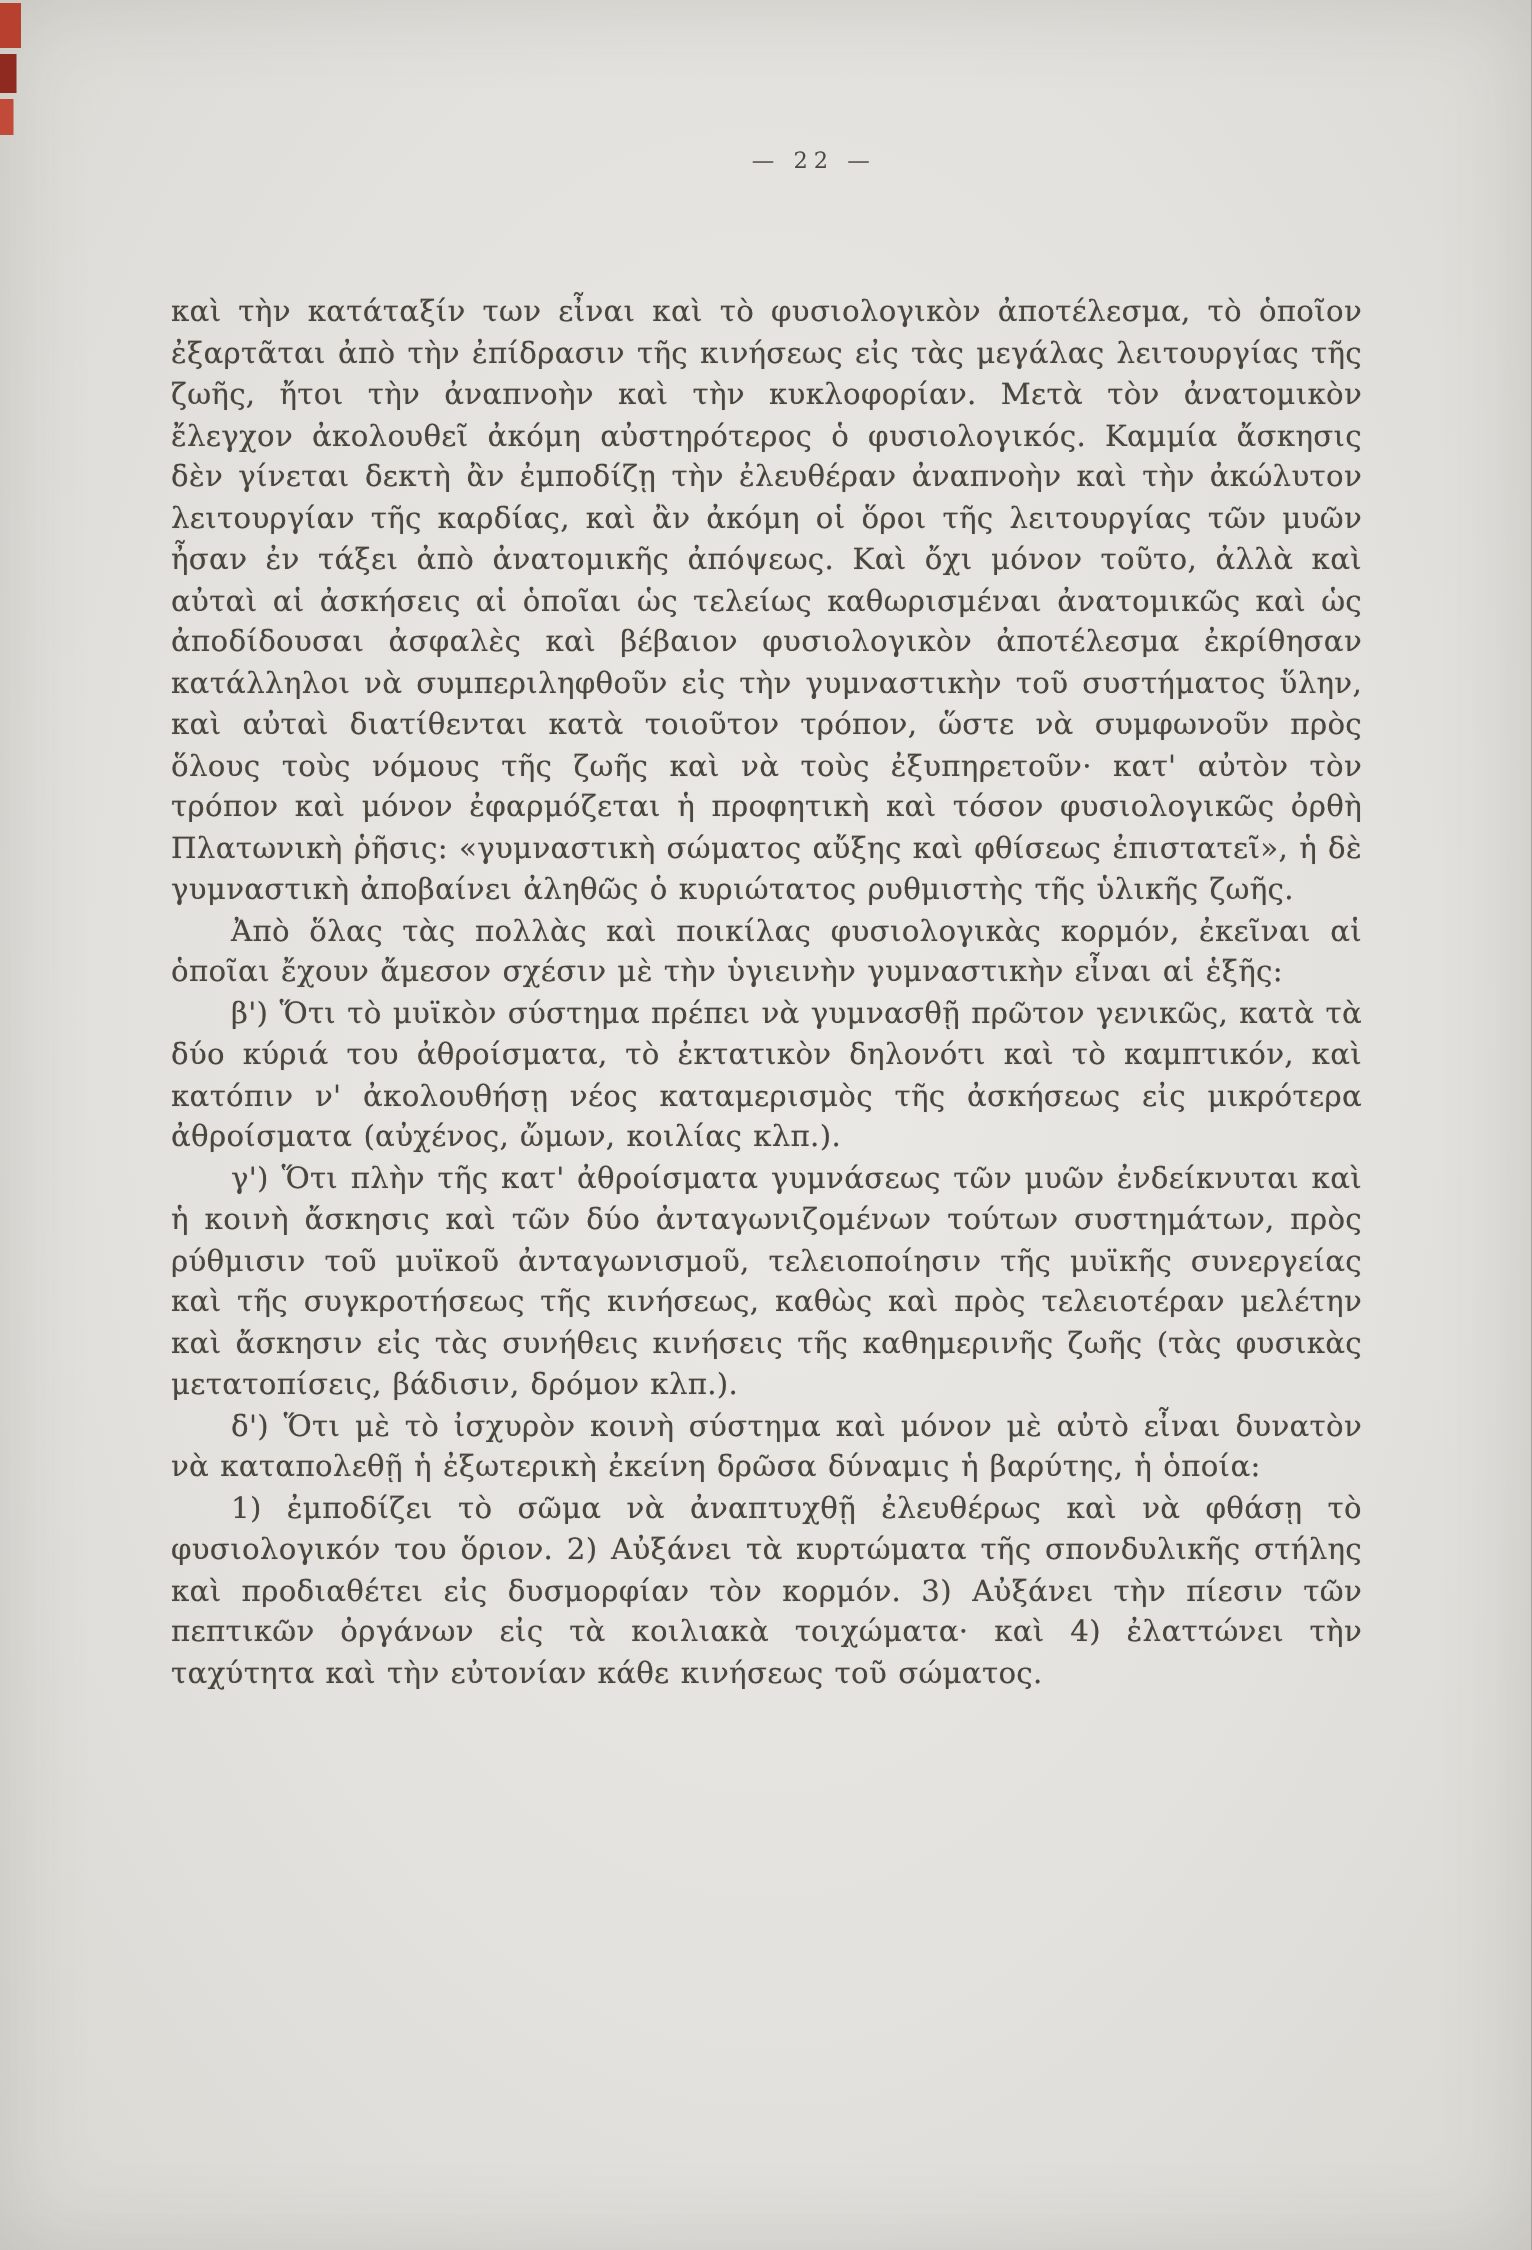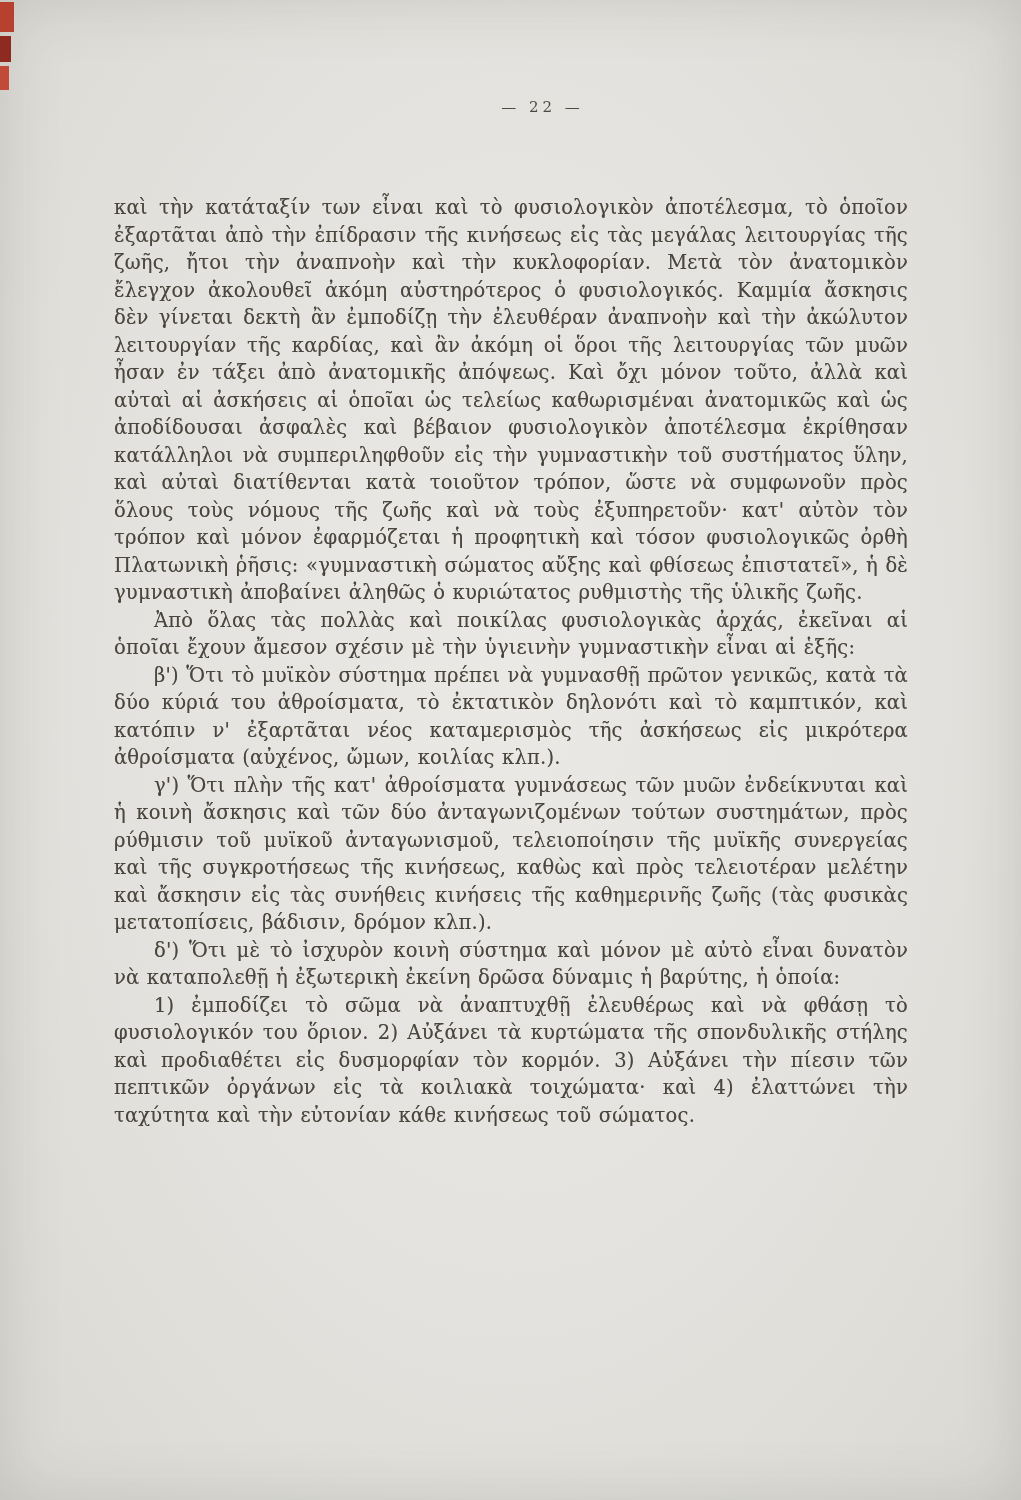--- a/index.html
+++ b/index.html
@@ -64,20 +64,20 @@
 <div class="page">
 
   <div class="scan-mark mark-1"></div>
   <div class="scan-mark mark-2"></div>
   <div class="scan-mark mark-3"></div>
 
   <div class="page-number">— 22 —</div>
 
   <div class="text-block">
     <p class="first">καὶ τὴν κατάταξίν των εἶναι καὶ τὸ φυσιολογικὸν ἀποτέλεσμα, τὸ ὁποῖον ἐξαρτᾶται ἀπὸ τὴν ἐπίδρασιν τῆς κινήσεως εἰς τὰς μεγάλας λειτουργίας τῆς ζωῆς, ἤτοι τὴν ἀναπνοὴν καὶ τὴν κυκλοφορίαν. Μετὰ τὸν ἀνατομικὸν ἔλεγχον ἀκολουθεῖ ἀκόμη αὐστηρότερος ὁ φυσιολογικός. Καμμία ἄσκησις δὲν γίνεται δεκτὴ ἂν ἐμποδίζῃ τὴν ἐλευθέραν ἀναπνοὴν καὶ τὴν ἀκώλυτον λειτουργίαν τῆς καρδίας, καὶ ἂν ἀκόμη οἱ ὅροι τῆς λειτουργίας τῶν μυῶν ἦσαν ἐν τάξει ἀπὸ ἀνατομικῆς ἀπόψεως. Καὶ ὄχι μόνον τοῦτο, ἀλλὰ καὶ αὐταὶ αἱ ἀσκήσεις αἱ ὁποῖαι ὡς τελείως καθωρισμέναι ἀνατομικῶς καὶ ὡς ἀποδίδουσαι ἀσφαλὲς καὶ βέβαιον φυσιολογικὸν ἀποτέλεσμα ἐκρίθησαν κατάλληλοι νὰ συμπεριληφθοῦν εἰς τὴν γυμναστικὴν τοῦ συστήματος ὕλην, καὶ αὐταὶ διατίθενται κατὰ τοιοῦτον τρόπον, ὥστε νὰ συμφωνοῦν πρὸς ὅλους τοὺς νόμους τῆς ζωῆς καὶ νὰ τοὺς ἐξυπηρετοῦν· κατ' αὐτὸν τὸν τρόπον καὶ μόνον ἐφαρμόζεται ἡ προφητικὴ καὶ τόσον φυσιολογικῶς ὀρθὴ Πλατωνικὴ ῥῆσις: «γυμναστικὴ σώματος αὔξης καὶ φθίσεως ἐπιστατεῖ», ἡ δὲ γυμναστικὴ ἀποβαίνει ἀληθῶς ὁ κυριώτατος ρυθμιστὴς τῆς ὑλικῆς ζωῆς.</p>
-    <p>Ἀπὸ ὅλας τὰς πολλὰς καὶ ποικίλας φυσιολογικὰς ἀρχάς, ἐκεῖναι αἱ ὁποῖαι ἔχουν ἄμεσον σχέσιν μὲ τὴν ὑγιεινὴν γυμναστικὴν εἶναι αἱ ἑξῆς:</p>
-    <p>β') Ὅτι τὸ μυϊκὸν σύστημα πρέπει νὰ γυμνασθῇ πρῶτον γενικῶς, κατὰ τὰ δύο κύριά του ἀθροίσματα, τὸ ἐκτατικὸν δηλονότι καὶ τὸ καμπτικόν, καὶ κατόπιν ν' ἐξαρτᾶται νέος καταμερισμὸς τῆς ἀσκήσεως εἰς μικρότερα ἀθροίσματα (αὐχένος, ὤμων, κοιλίας κλπ.).</p>
+    <p>Ἀπὸ ὅλας τὰς πολλὰς καὶ ποικίλας φυσιολογικὰς κορμόν, ἐκεῖναι αἱ ὁποῖαι ἔχουν ἄμεσον σχέσιν μὲ τὴν ὑγιεινὴν γυμναστικὴν εἶναι αἱ ἑξῆς:</p>
+    <p>β') Ὅτι τὸ μυϊκὸν σύστημα πρέπει νὰ γυμνασθῇ πρῶτον γενικῶς, κατὰ τὰ δύο κύριά του ἀθροίσματα, τὸ ἐκτατικὸν δηλονότι καὶ τὸ καμπτικόν, καὶ κατόπιν ν' ἀκολουθήσῃ νέος καταμερισμὸς τῆς ἀσκήσεως εἰς μικρότερα ἀθροίσματα (αὐχένος, ὤμων, κοιλίας κλπ.).</p>
     <p>γ') Ὅτι πλὴν τῆς κατ' ἀθροίσματα γυμνάσεως τῶν μυῶν ἐνδείκνυται καὶ ἡ κοινὴ ἄσκησις καὶ τῶν δύο ἀνταγωνιζομένων τούτων συστημάτων, πρὸς ρύθμισιν τοῦ μυϊκοῦ ἀνταγωνισμοῦ, τελειοποίησιν τῆς μυϊκῆς συνεργείας καὶ τῆς συγκροτήσεως τῆς κινήσεως, καθὼς καὶ πρὸς τελειοτέραν μελέτην καὶ ἄσκησιν εἰς τὰς συνήθεις κινήσεις τῆς καθημερινῆς ζωῆς (τὰς φυσικὰς μετατοπίσεις, βάδισιν, δρόμον κλπ.).</p>
     <p>δ') Ὅτι μὲ τὸ ἰσχυρὸν κοινὴ σύστημα καὶ μόνον μὲ αὐτὸ εἶναι δυνατὸν νὰ καταπολεθῇ ἡ ἐξωτερικὴ ἐκείνη δρῶσα δύναμις ἡ βαρύτης, ἡ ὁποία:</p>
     <p>1) ἐμποδίζει τὸ σῶμα νὰ ἀναπτυχθῇ ἐλευθέρως καὶ νὰ φθάσῃ τὸ φυσιολογικόν του ὅριον. 2) Αὐξάνει τὰ κυρτώματα τῆς σπονδυλικῆς στήλης καὶ προδιαθέτει εἰς δυσμορφίαν τὸν κορμόν. 3) Αὐξάνει τὴν πίεσιν τῶν πεπτικῶν ὀργάνων εἰς τὰ κοιλιακὰ τοιχώματα· καὶ 4) ἐλαττώνει τὴν ταχύτητα καὶ τὴν εὐτονίαν κάθε κινήσεως τοῦ σώματος.</p>
   </div>
 
 </div>
 
 </body></html>

